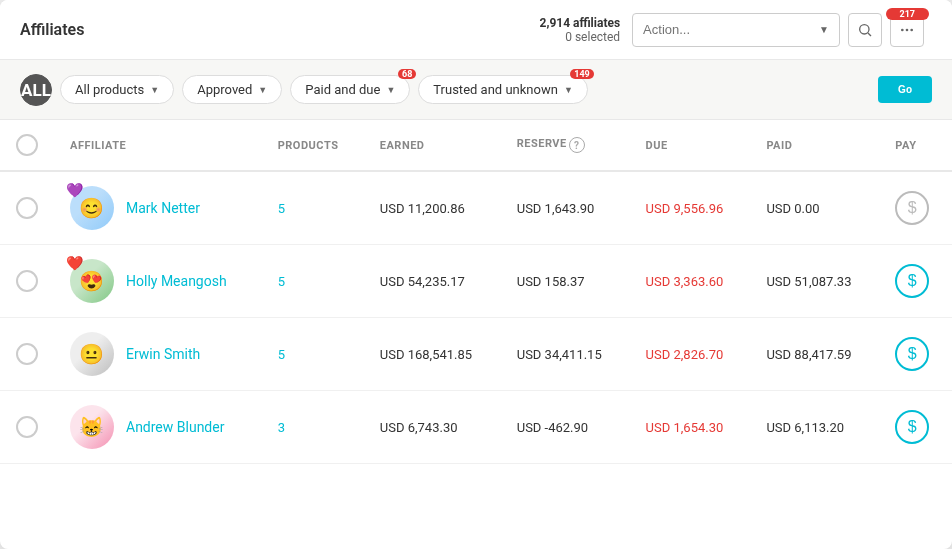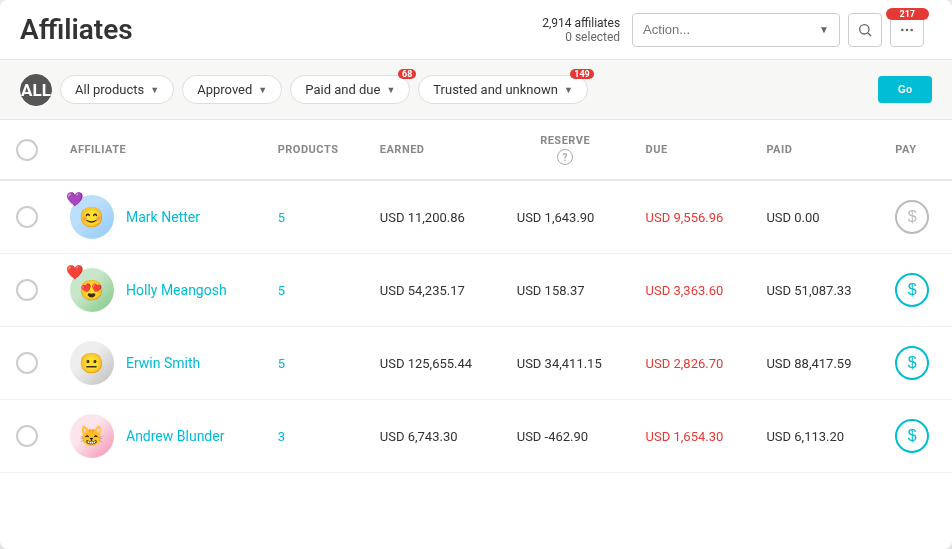--- a/index.html
+++ b/index.html
@@ -22,34 +22,34 @@
     
     .header {
       display: flex;
       align-items: center;
       padding: 0 20px;
       height: 60px;
       background: #fff;
       border-bottom: 1px solid #e8e8e8;
     }
     .header-title {
-      font-size: 28px;
+      font-size: 16px;
       font-weight: 600;
       color: #333;
       flex: 1;
     }
     .header-meta {
       display: flex;
       flex-direction: column;
       align-items: flex-end;
       margin-right: 12px;
       font-size: 12px;
       color: #666;
     }
-    .header-meta .affiliates-count { font-weight: 400; color: #333; }
+    .header-meta .affiliates-count { font-weight: 700; color: #333; }
     .action-input-wrap {
       display: flex;
       align-items: center;
       border: 1px solid #ccc;
       border-radius: 4px;
       padding: 0 10px;
       height: 34px;
       min-width: 160px;
       background: #fff;
       margin-right: 8px;
@@ -227,23 +227,22 @@
       border: 2px solid #ccc;
       border-radius: 50%;
       display: flex;
       align-items: center;
       justify-content: center;
       cursor: pointer;
       background: #fff;
     }
     .reserve-header {
       display: flex;
-      align-items: center;
+      align-items: flex-start;
       gap: 2px;
-      flex-direction: column;
     }
     .info-circle {
       width: 16px;
       height: 16px;
       border: 1.5px solid #aaa;
       border-radius: 50%;
       display: flex;
       align-items: center;
       justify-content: center;
       font-size: 10px;
@@ -389,21 +388,21 @@
             <td>
     <div class="affiliate-cell">
       <div class="avatar-wrap">
         <div class="avatar-img" style="background: linear-gradient(135deg, #eeeeee 40%, #bdbdbd 100%);">😐</div>
 
       </div>
       <span class="affiliate-name">Erwin Smith</span>
     </div>
   </td>
             <td><span class="products-count">5</span></td>
-            <td>USD 125,655.44</td>
+            <td>USD 168,541.85</td>
             <td>USD 34,411.15</td>
             <td><span class="due-red">USD 2,826.70</span></td>
             <td>USD 88,417.59</td>
             <td>
               <button class="pay-btn">$</button>
             </td>
           </tr>
           <tr>
             <td>
               <div class="checkbox-circle"></div>

